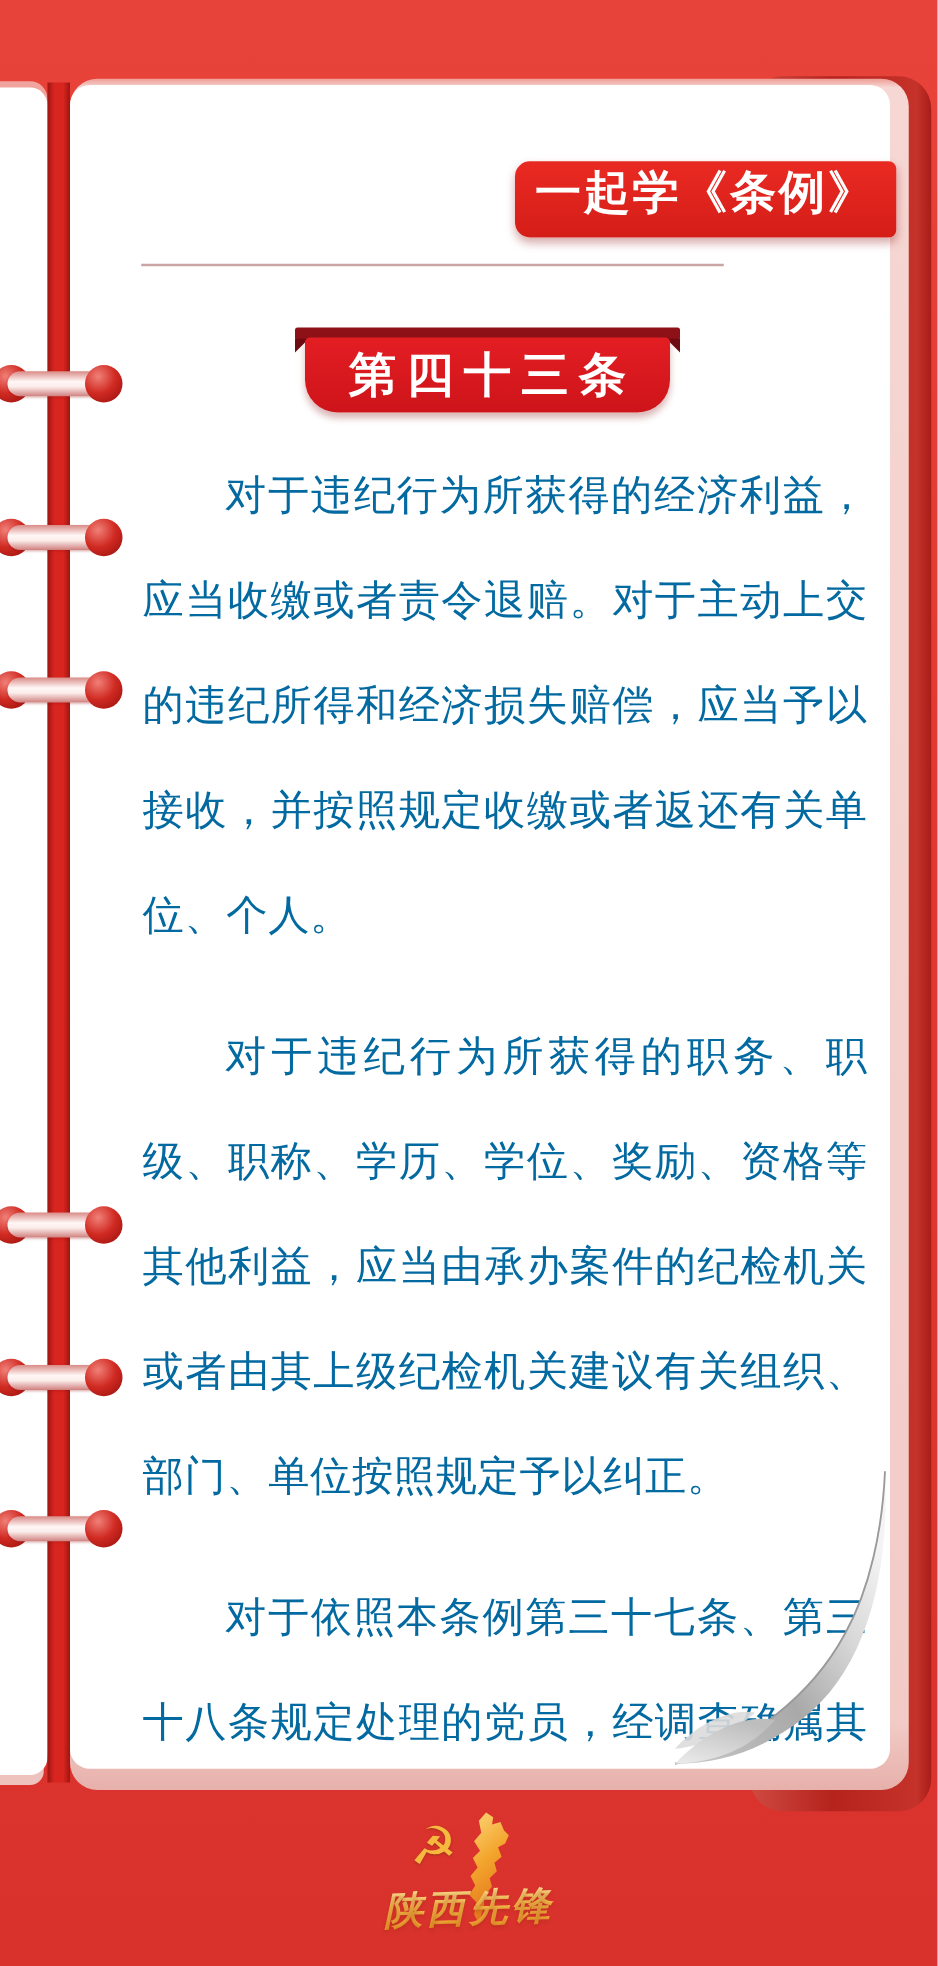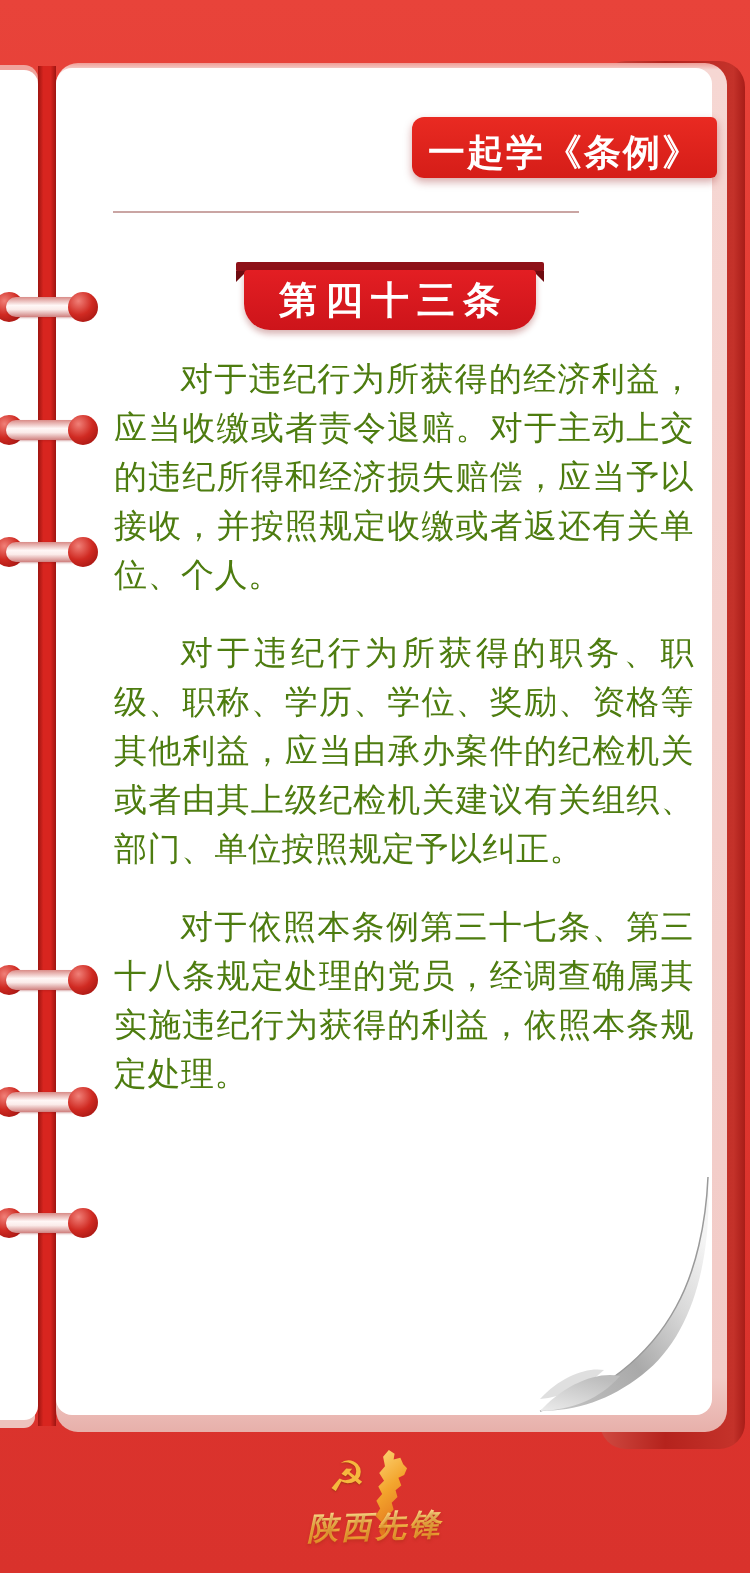--- a/index.html
+++ b/index.html
@@ -41,45 +41,45 @@
     box-shadow:0 1px 2px rgba(150,20,20,.35);
   }
   .ring::before,.ring::after {
     content:""; position:absolute; top:2px; width:30px; height:30px; border-radius:50%;
     background:radial-gradient(circle at 35% 30%,#f08078 0%,#d02a22 48%,#a21410 88%);
   }
   .ring::before { left:0; }
   .ring::after  { right:0; }
   
   .badge {
-    position:absolute; left:412px; top:117px; width:305px; height:61px; z-index:7;
+    position:absolute; left:412px; top:129px; width:305px; height:61px; z-index:7;
     background:linear-gradient(180deg,#e92a22 0%,#d51d18 100%);
     border-radius:12px 6px 6px 12px;
     box-shadow:0 4px 8px rgba(140,10,10,.35);
-    display:flex; align-items:flex-end; justify-content:center;font-family:Liberation Mono, monospace;
+    display:flex; align-items:flex-start; justify-content:center;font-family:Liberation Mono, monospace;
   }
   .badge span { color:#fff; font-size:37px; font-weight:bold; letter-spacing:2px; }
   
   .divider { position:absolute; left:57px; top:143px; width:466px; height:2px; background:#caa5a3; }
   .ribbon { position:absolute; left:180px; top:194px; width:308px; height:70px; }
   .ribbon-bar { position:absolute; left:0; right:0; top:0; height:10px; background:#8e1118; border-radius:2px; }
   .fold { position:absolute; top:9px; width:0; height:0; }
   .fold-left  { left:0;  border-top:11px solid #6f0c11; border-right:11px solid transparent; }
   .fold-right { right:0; border-top:11px solid #6f0c11; border-left:11px solid transparent; }
   .ribbon-body {
     position:absolute; left:8px; right:8px; top:8px; height:60px;
     background:linear-gradient(180deg,#e31e23 0%,#cd141a 100%);
     border-radius:4px 4px 26px 26px;
     box-shadow:0 4px 6px rgba(130,10,10,.3);
     display:flex; align-items:center; justify-content:center;
   }
   .ribbon-body span { color:#fff; font-size:38px; font-weight:bold; letter-spacing:8px; text-indent:8px; }
   .article { position:absolute; left:58px; top:286px; width:580px; }
   .article p {
-    font-size:33px; line-height:49px; color:#4d7c0f;
+    font-size:33px; line-height:84px; color:#0369a1;
     letter-spacing:0.5px; text-align:justify; text-indent:2em;
     margin:0 0 29px 0;
   }
   .curl { position:absolute; right:-1px; bottom:-1px; width:175px; height:245px; }
   
   .logo { position:absolute; left:298px; top:1444px; width:154px; height:125px; }
   .emblem {
     position:absolute; left:30px; top:12px; font-size:42px; line-height:1;
     color:#f6b83e; text-shadow:0 1px 2px rgba(120,50,0,.55);
     font-family:"DejaVu Sans",sans-serif;

